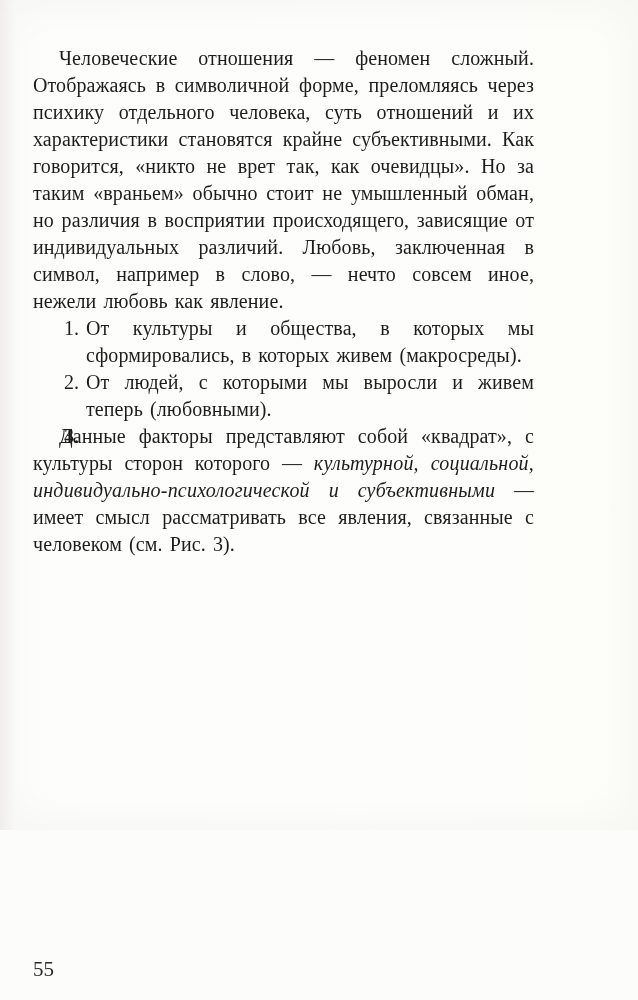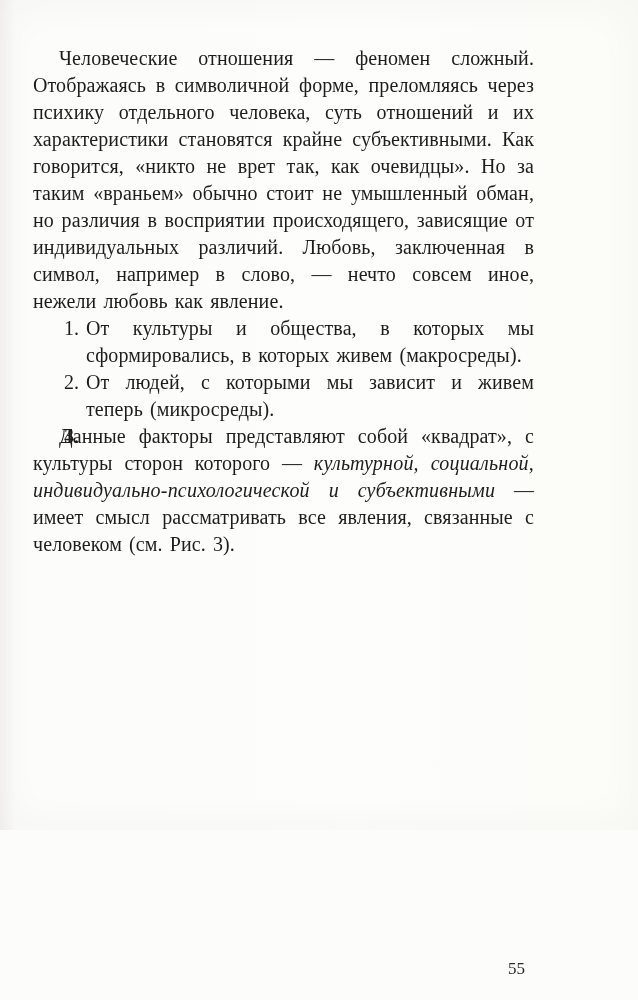--- a/index.html
+++ b/index.html
@@ -51,32 +51,32 @@
   }
   em.seg {
     font-style: italic;
     letter-spacing: 0.2px;
   }
   .page-number {
     position: absolute;
     top: 959px;
     left: 33px;
     width: 492px;
-    text-align: right;
-    font-size: 17px;
+    text-align: left;
+    font-size: 21px;
     line-height: 20px;
     color: #2a2927;
   }
 </style>
 </head>
 <body style="background: rgb(252, 252, 250);">
 
 <div class="page">
   <div class="text-block" id="text-block" style="color: rgb(30, 29, 27);">
       <p class="para indented"><span class="seg">Человеческие отношения — феномен сложный. Отображаясь в символичной форме, преломляясь через психику отдельного человека, суть отношений и их характеристики становятся крайне субъективными. Как говорится, «никто не врет так, как очевидцы». Но за таким «враньем» обычно стоит не умышленный обман, но различия в восприятии происходящего, зависящие от индивидуальных различий. Любовь, заключенная в символ, например в слово, — нечто совсем иное, нежели любовь как явление.</span></p>
       <div class="list-item"><span class="marker">1.</span><span class="seg">От культуры и общества, в которых мы сформировались, в которых живем (макросреды).</span></div>
-      <div class="list-item"><span class="marker">2.</span><span class="seg">От людей, с которыми мы зависит и живем теперь (микросреды).</span></div>
+      <div class="list-item"><span class="marker">2.</span><span class="seg">От людей, с которыми мы выросли и живем теперь (любовными).</span></div>
       <div class="list-item"><span class="marker">3.</span></div>
       <div class="list-item"><span class="marker">4.</span></div>
       <p class="para indented"><span class="seg">Данные факторы представляют собой «квадрат», с культуры сторон которого — </span><em class="seg">культурной, социальной, индивидуально-психологической и субъективными</em><span class="seg"> — имеет смысл рассматривать все явления, связанные с человеком (см. Рис. 3).</span></p>
     </div>
   <div class="page-number">55</div>
 </div>
 
 </body></html>

